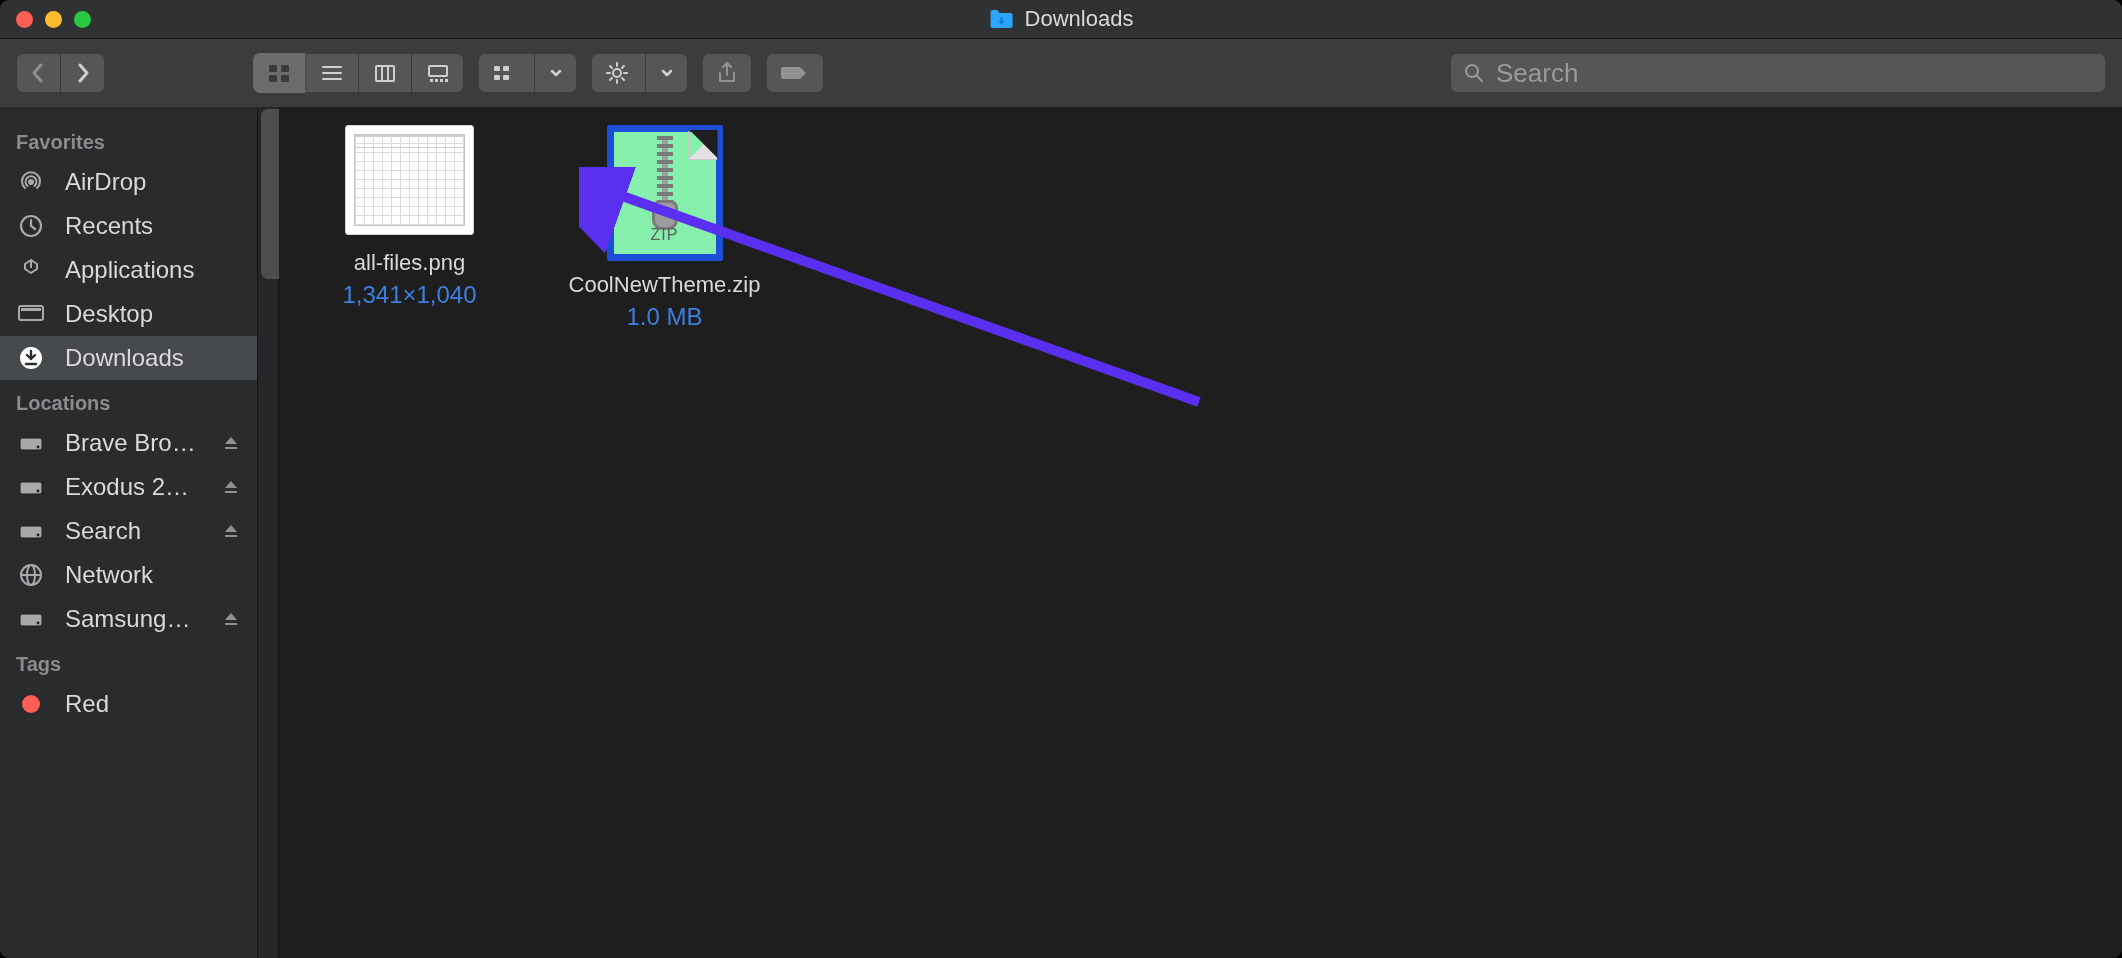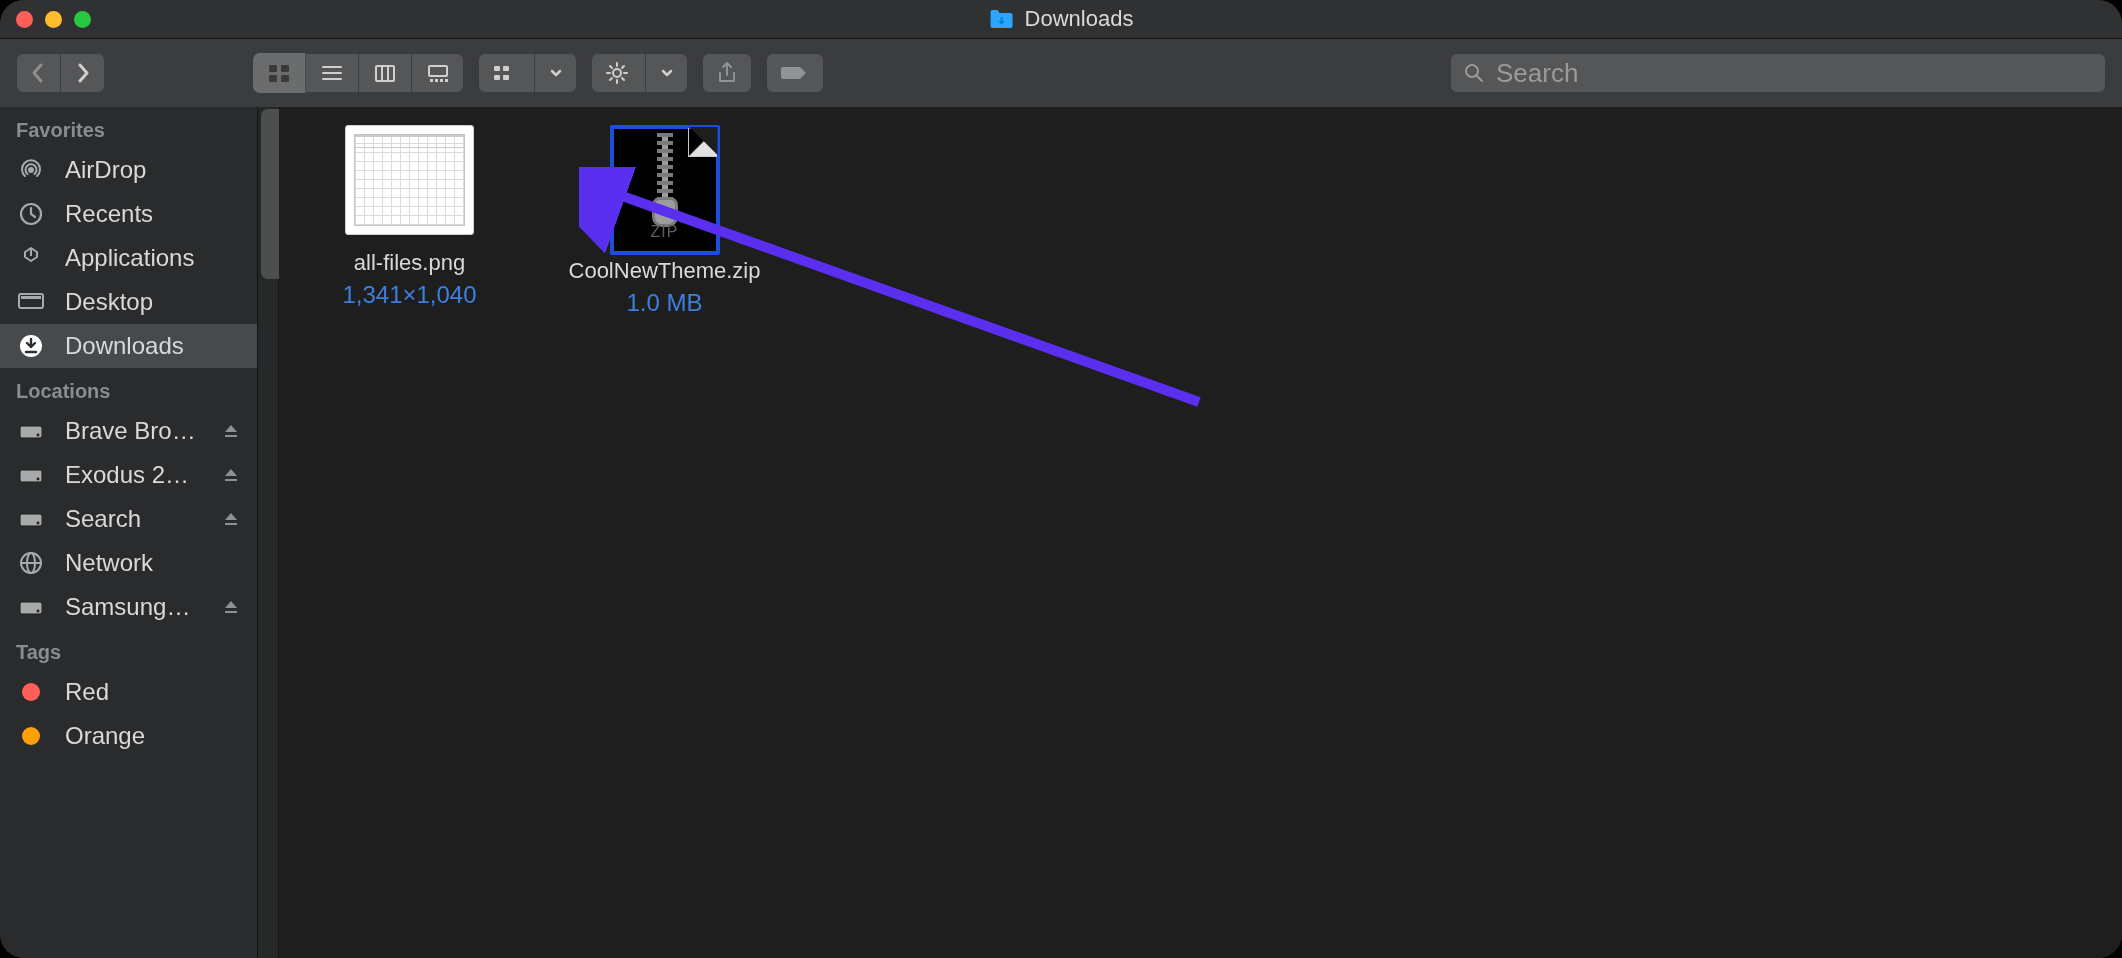--- a/index.html
+++ b/index.html
@@ -30,21 +30,21 @@
     font-family:-apple-system,"Helvetica Neue",Arial,sans-serif;
     background:#000;
     width:2122px;
     height:958px;
     overflow:hidden;
     position:relative;
   }
   .window{
     position:absolute;inset:0;
     background:var(--bg-content);
-    border-radius:24px;
+    border-radius:9px;
     overflow:hidden;
     box-shadow:0 0 0 1px rgba(0,0,0,.6);
   }
 
   
   .titlebar{
     height:38px;
     background:var(--bg-titlebar);
     display:flex;align-items:center;
     position:relative;
@@ -107,21 +107,21 @@
     position:absolute;top:107px;left:0;right:0;bottom:0;
     display:flex;
   }
   .sidebar-wrap{
     width:278px;flex:none;position:relative;
     background:var(--bg-sidebar);
     border-right:1px solid var(--border);
     display:flex;
   }
   .sidebar{
-    flex:1;overflow-y:auto;padding:0 0 20px;
+    flex:1;overflow-y:auto;padding:12px 0 20px;
   }
   
   .sidebar-scroll{
     width:20px;flex:none;background:var(--scroll-track);
     border-left:1px solid var(--border);
     position:relative;
   }
   .sidebar-scroll .thumb{
     position:absolute;left:3px;right:3px;top:2px;height:170px;
     background:var(--scroll-thumb);border-radius:7px;
@@ -168,23 +168,23 @@
     position:absolute;inset:8px;background:
       linear-gradient(#c8c8c8,#c8c8c8) 0 0/100% 2px no-repeat,
       linear-gradient(#c8c8c8,#c8c8c8) 0 12px/100% 1px no-repeat,
       repeating-linear-gradient(90deg,#d8d8d8 0 1px,transparent 1px 9px),
       repeating-linear-gradient(0deg,#d8d8d8 0 1px,transparent 1px 9px);
     opacity:.9;border:1px solid #bdbdbd;
   }
 
   
   .thumb-zip{
-    width:102px;height:122px;background:#000000;
-    border:4px solid #1d4ed8;border-radius:2px;
-    position:relative;margin-bottom:2px;
+    width:102px;height:122px;background:#86efac;
+    border:7px solid #1d4ed8;border-radius:2px;
+    position:relative;margin-bottom:10px;
   }
   .thumb-zip .fold{
     position:absolute;top:-1px;right:-1px;width:28px;height:28px;
     background:linear-gradient(135deg,transparent 48%,#e2e2e2 52%);
     border-left:1px solid #c8c8c8;border-bottom:1px solid #c8c8c8;
   }
   .thumb-zip .fold::before{
     content:"";position:absolute;top:-1px;right:-1px;width:28px;height:28px;
     background:var(--bg-content);
     clip-path:polygon(100% 0,0 0,100% 100%);
@@ -481,26 +481,20 @@
               </svg>
             </span>
           </div>
           <div class="section-head">Tags</div>
           <div class="side-item">
             <span class="icon">
               <span class="tag-dot" style="background: rgb(255, 95, 87);"></span>
             </span>
             <span class="label">Red</span>
           </div>
-          <div class="side-item">
-            <span class="icon">
-              <span class="tag-dot" style="background: rgb(255, 159, 10);"></span>
-            </span>
-            <span class="label">Orange</span>
-          </div>
         </div>
       <div class="sidebar-scroll">
         <div class="thumb"></div>
       </div>
     </div>
 
     <div class="content" id="content">
 
       <div class="file">
           <div class="thumb thumb-png">

